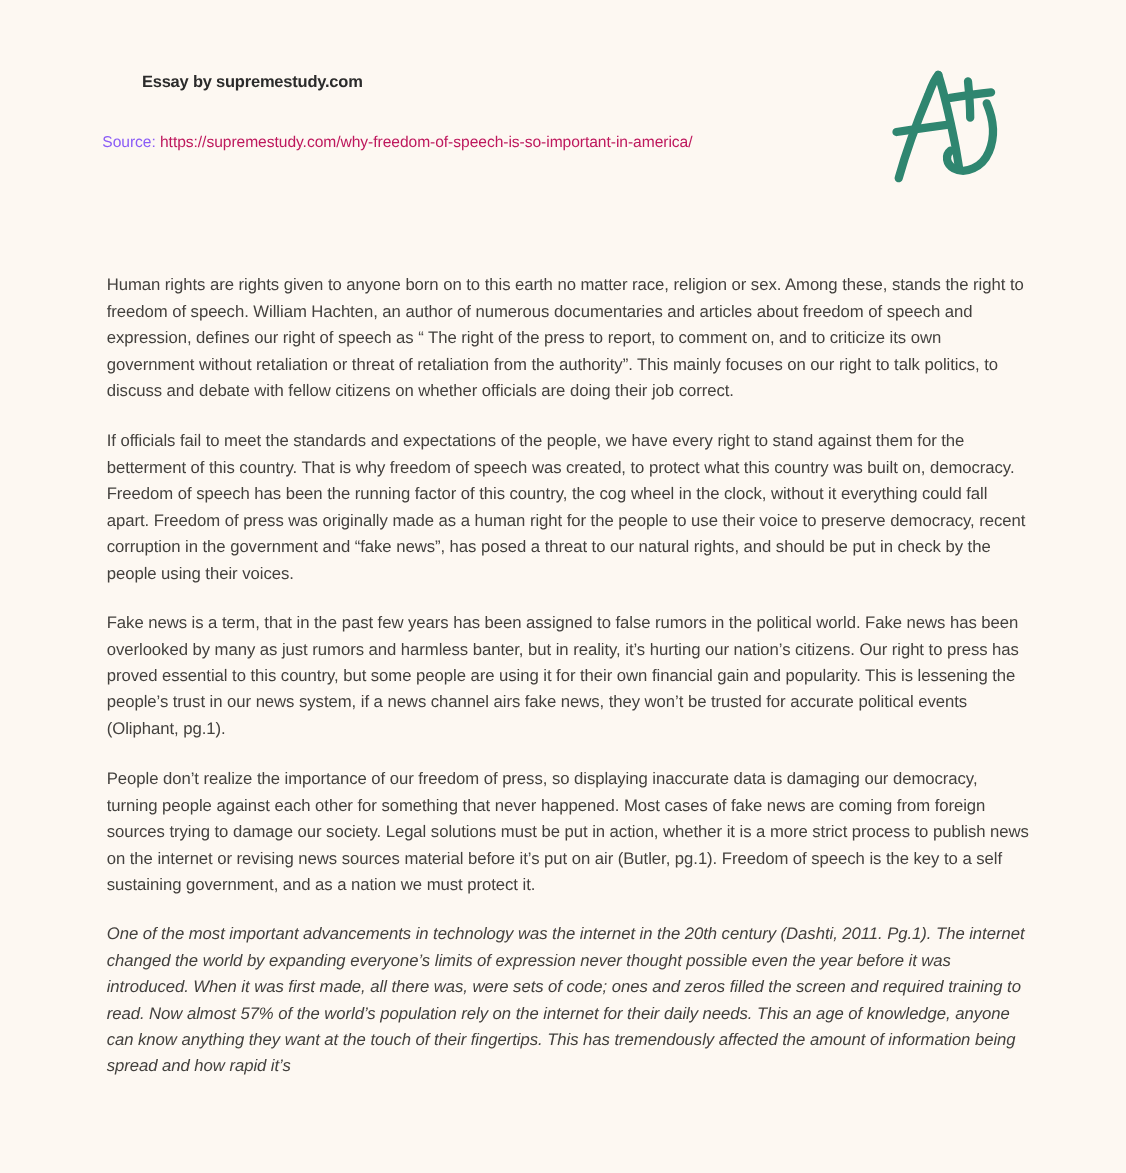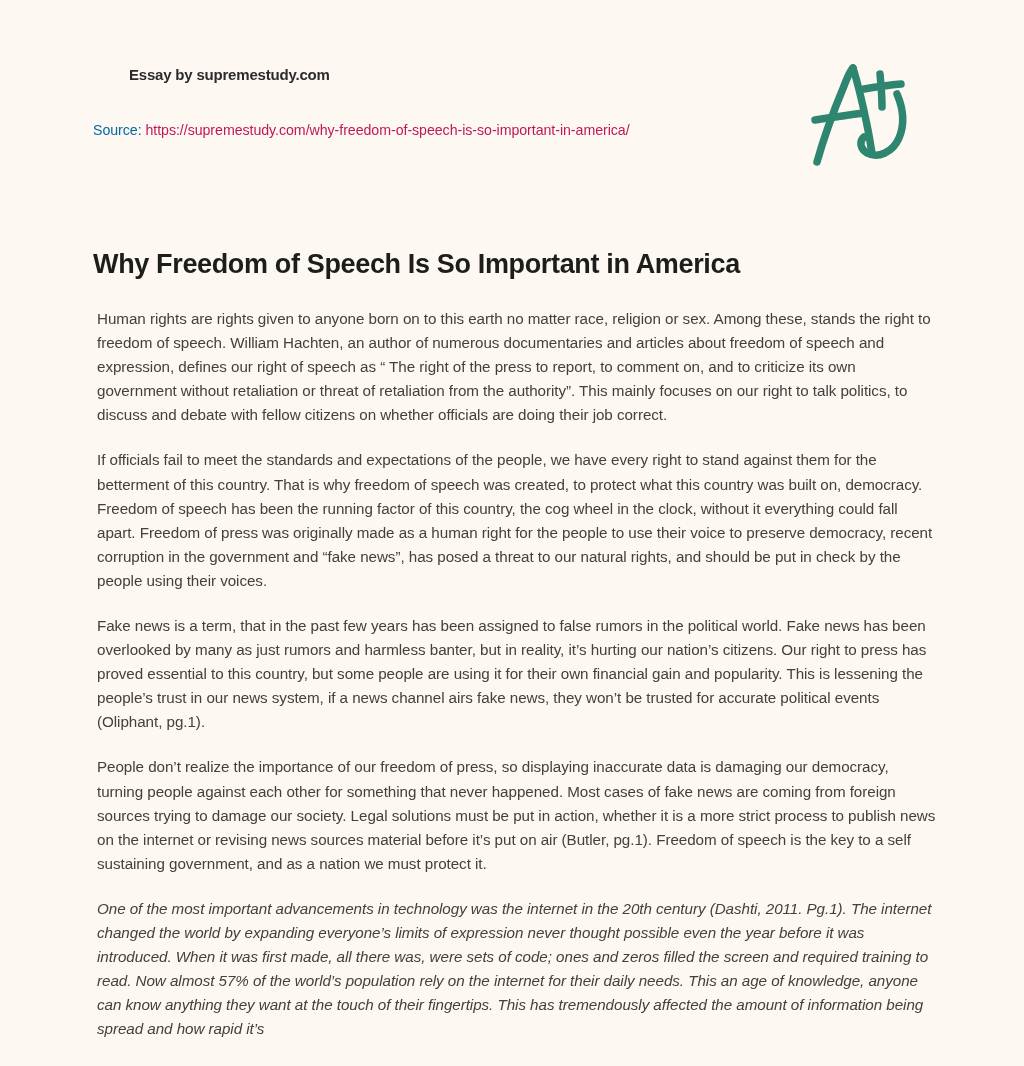--- a/index.html
+++ b/index.html
@@ -48,21 +48,21 @@
     position: absolute;
     left: 93px;
     top: 122px;
     font-size: 14.2px;
     color: #8a8781;
     white-space: nowrap;
     letter-spacing: -0.05px;
   }
 
   .source-label {
-    color: #0369a1;
+    color: #8b5cf6;
   }
 
   .source-url {
     color: #be185d;
     text-decoration: none;
   }
 
   .logo {
     position: absolute;
     left: 806px;
@@ -134,21 +134,20 @@
 
         <path d="M58 31 C 70 29, 84 27, 95 26"></path>
 
         <path d="M91 36 C 97 50, 99 66, 93 80 C 87 94, 72 101, 61 95 C 54 91, 53 83, 58 79"></path>
       </svg>
     </div>
 
   </div>
 
   <div class="article">
-    <h1 class="article-title">Why Freedom of Speech Is So Important in America</h1>
 
     <div class="article-body">
       <p>Human rights are rights given to anyone born on to this earth no matter race, religion or sex. Among these, stands the right to freedom of speech. William Hachten, an author of numerous documentaries and articles about freedom of speech and expression, defines our right of speech as “ The right of the press to report, to comment on, and to criticize its own government without retaliation or threat of retaliation from the authority”. This mainly focuses on our right to talk politics, to discuss and debate with fellow citizens on whether officials are doing their job correct.</p>
       <p>If officials fail to meet the standards and expectations of the people, we have every right to stand against them for the betterment of this country. That is why freedom of speech was created, to protect what this country was built on, democracy. Freedom of speech has been the running factor of this country, the cog wheel in the clock, without it everything could fall apart. Freedom of press was originally made as a human right for the people to use their voice to preserve democracy, recent corruption in the government and “fake news”, has posed a threat to our natural rights, and should be put in check by the people using their voices.</p>
       <p>Fake news is a term, that in the past few years has been assigned to false rumors in the political world. Fake news has been overlooked by many as just rumors and harmless banter, but in reality, it’s hurting our nation’s citizens. Our right to press has proved essential to this country, but some people are using it for their own financial gain and popularity. This is lessening the people’s trust in our news system, if a news channel airs fake news, they won’t be trusted for accurate political events (Oliphant, pg.1).</p>
       <p>People don’t realize the importance of our freedom of press, so displaying inaccurate data is damaging our democracy, turning people against each other for something that never happened. Most cases of fake news are coming from foreign sources trying to damage our society. Legal solutions must be put in action, whether it is a more strict process to publish news on the internet or revising news sources material before it’s put on air (Butler, pg.1). Freedom of speech is the key to a self sustaining government, and as a nation we must protect it.</p>
       <p>One of the most important advancements in technology was the internet in the 20th century (Dashti, 2011. Pg.1). The internet changed the world by expanding everyone’s limits of expression never thought possible even the year before it was introduced. When it was first made, all there was, were sets of code; ones and zeros filled the screen and required training to read. Now almost 57% of the world’s population rely on the internet for their daily needs. This an age of knowledge, anyone can know anything they want at the touch of their fingertips. This has tremendously affected the amount of information being spread and how rapid it’s</p>
     </div>
   </div>
 

